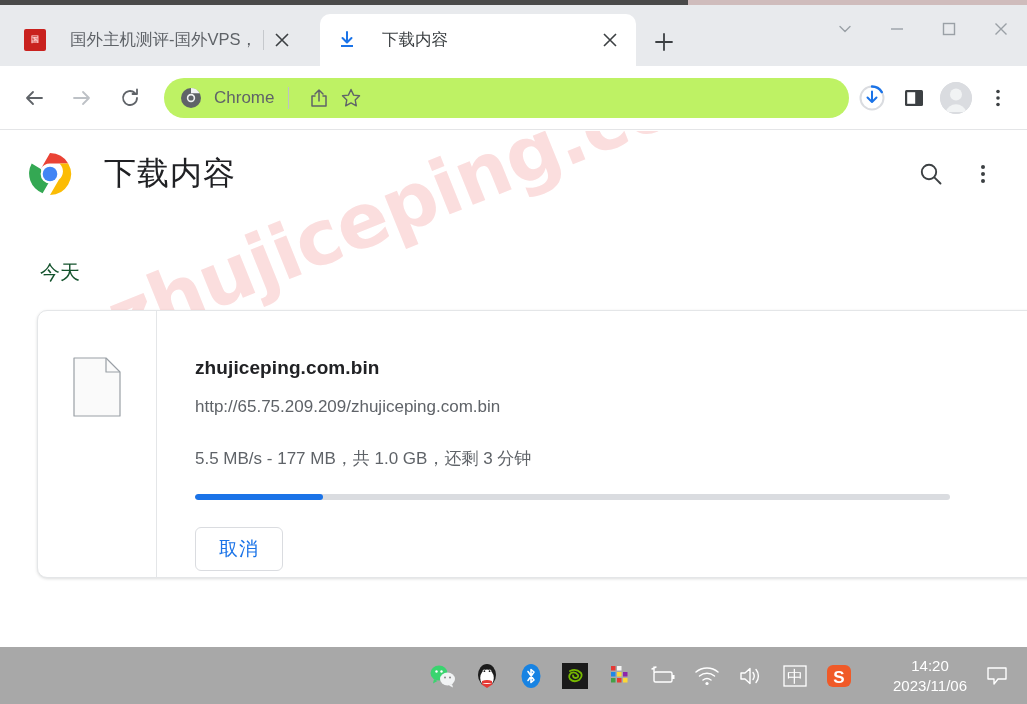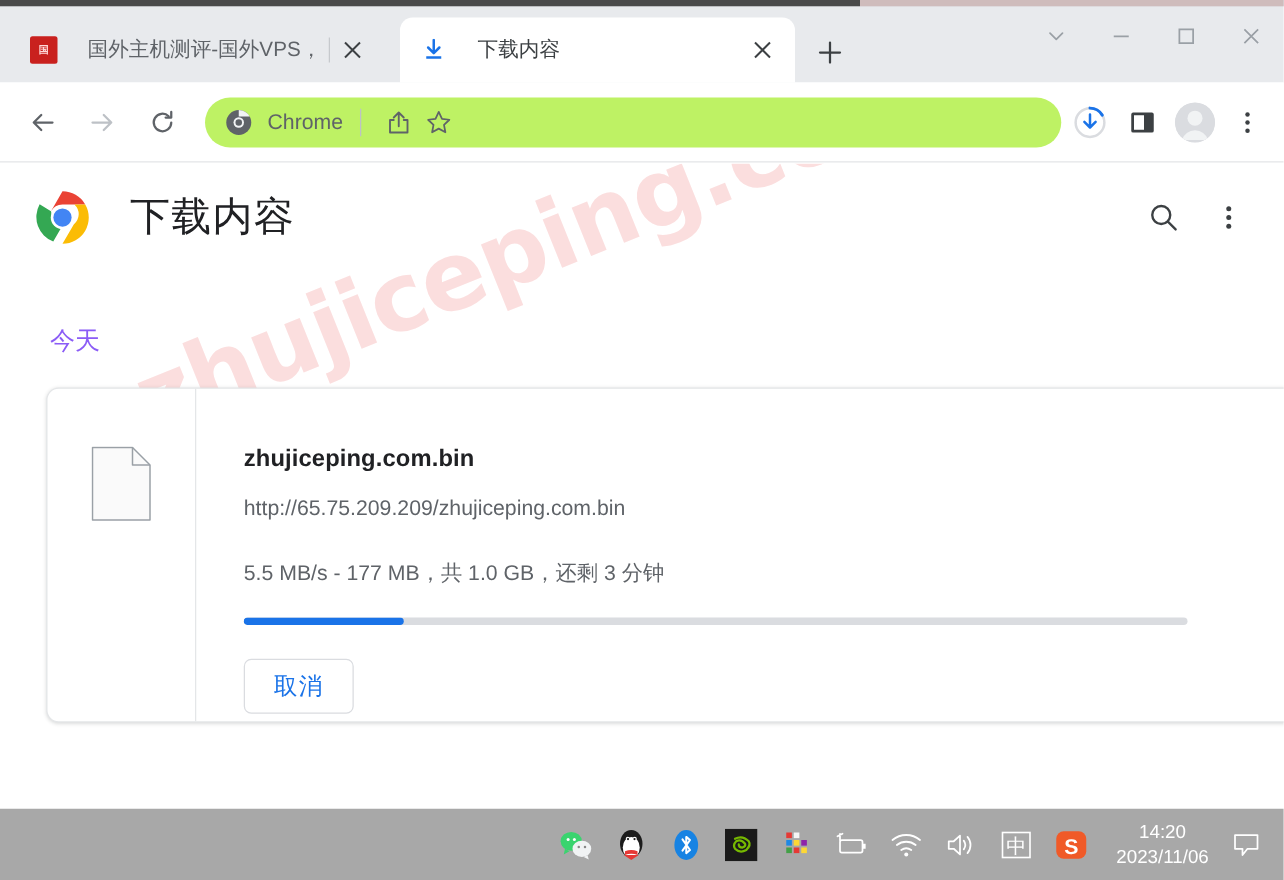--- a/index.html
+++ b/index.html
@@ -119,21 +119,21 @@
   }
   .hdr-spacer { flex:1 1 auto; }
   .hdr-icon {
     width:44px; height:44px; display:flex; align-items:center; justify-content:center;
     border-radius:50%; cursor:pointer; margin-right:8px;
   }
   .hdr-icon.last { margin-right:22px; }
 
   .day-label {
     position:absolute; left:40px; top:128px;
-    font-size:20px; color:#8b5cf6;
+    font-size:20px; color:#14532d;
   }
 
   .dl-card {
     position:absolute; left:37px; top:179px;
     width:1010px; height:268px;
     background:#ffffff;
     border:1px solid #e4e6e8;
     border-radius:10px;
     box-shadow:0 1px 3px rgba(60,64,67,.18);
     display:flex;
@@ -168,21 +168,21 @@
     position:absolute; left:0; top:647px; width:1027px; height:57px;
     background:#a8a8a8;
     display:flex; align-items:center; justify-content:flex-end;
   }
   .tray-icon {
     width:30px; height:30px; margin:0 7px;
     display:flex; align-items:center; justify-content:center; cursor:pointer;
     flex:0 0 auto;
   }
   .tray-clock {
-    margin:0 12px 0 14px; text-align:center; color:#ffffff;
+    margin:0 12px 0 32px; text-align:center; color:#ffffff;
     font-size:15px; line-height:20px; cursor:pointer; flex:0 0 auto;
     font-family:"Liberation Sans", sans-serif;
   }
   .tray-notify { width:36px; height:40px; margin-right:12px; display:flex; align-items:center; justify-content:center; cursor:pointer; }
 </style>
 </head>
 <body>
 
 <div id="root">
 

